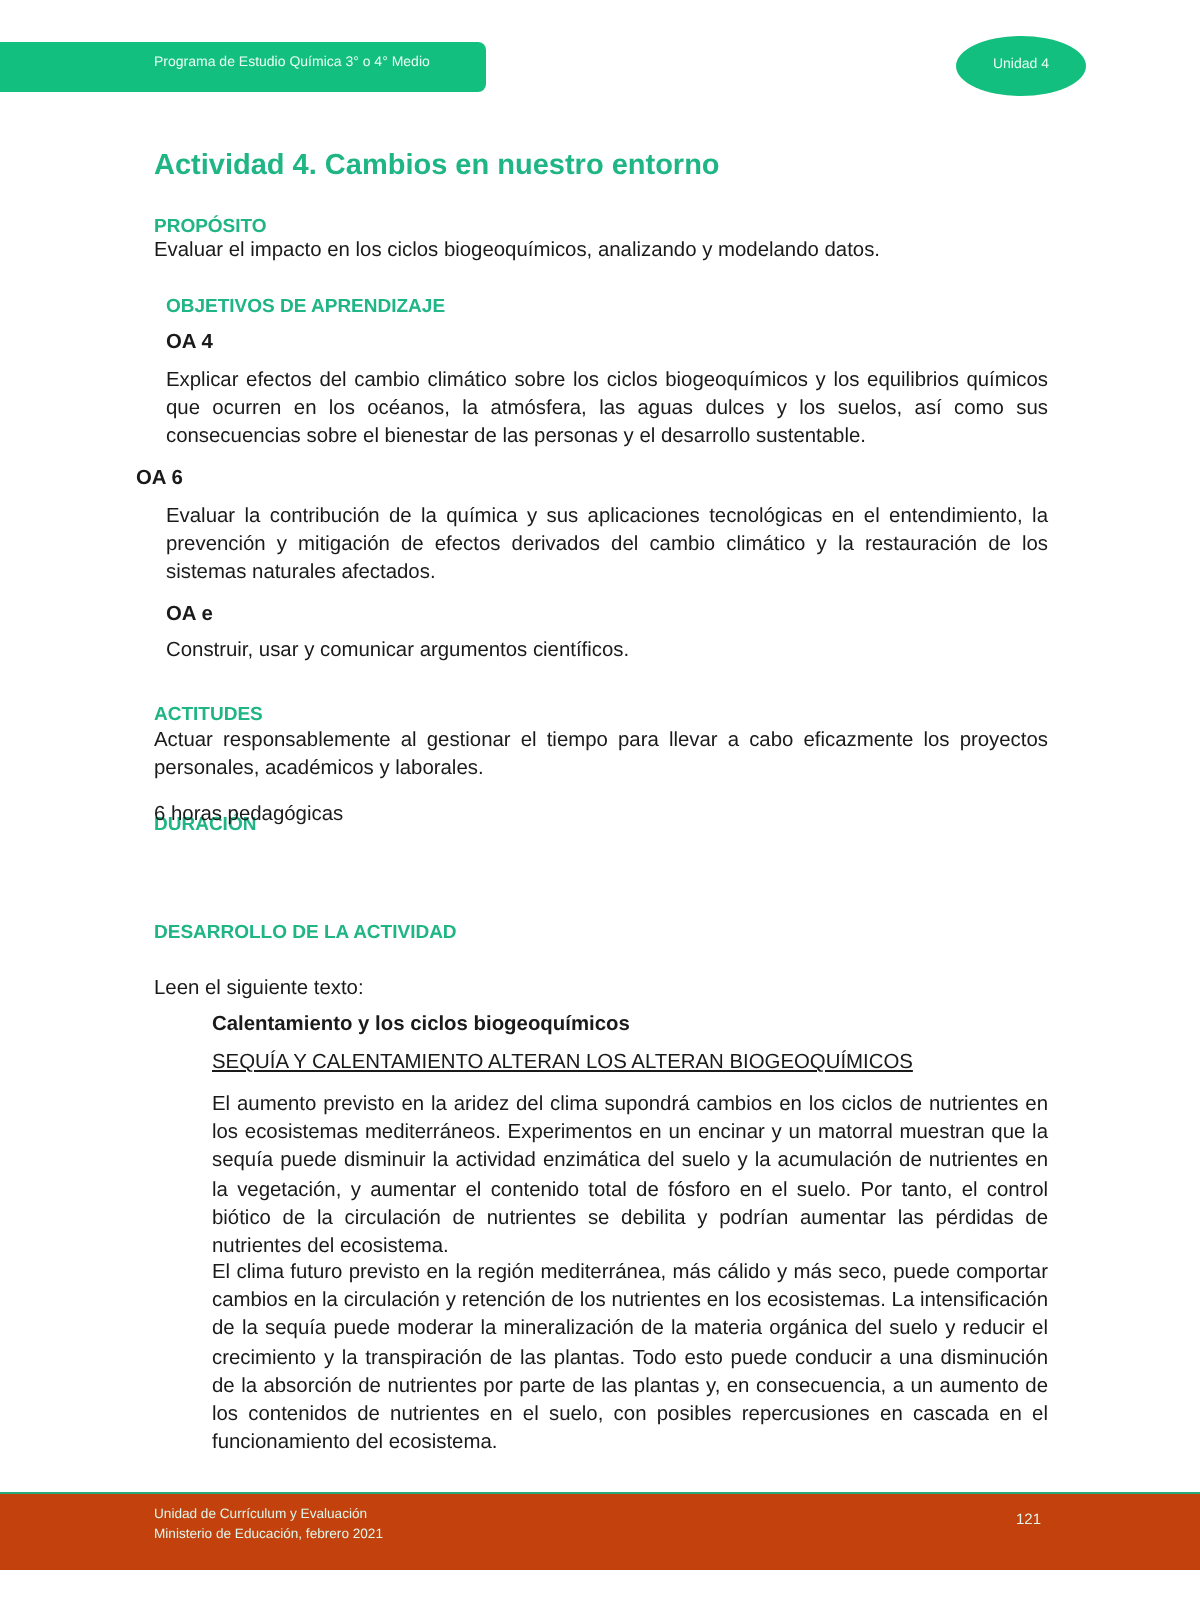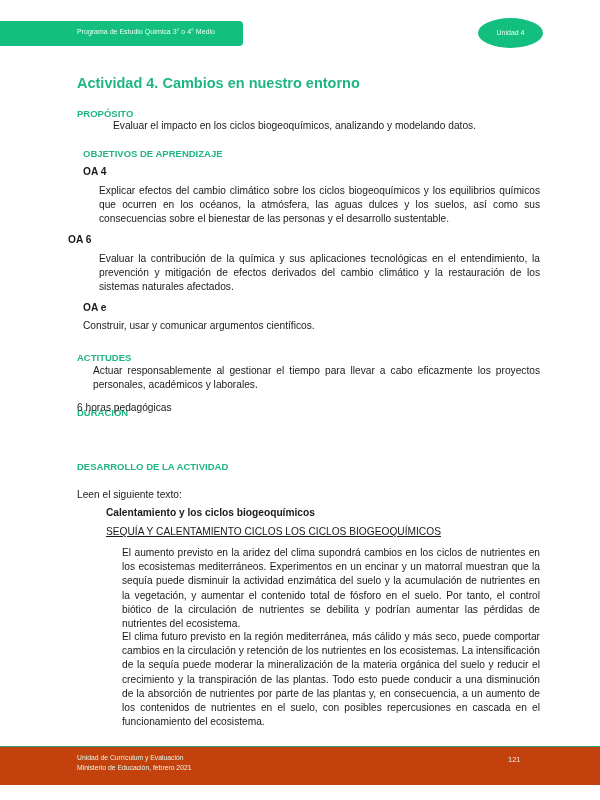--- a/index.html
+++ b/index.html
@@ -66,21 +66,20 @@
     .body-text {
       position: absolute;
       font-size: 10.2px;
       line-height: 14.2px;
       color: #1a1a1a;
       margin: 0;
     }
     .justify {
       text-align: justify;
       text-align-last: left;
-      margin-left: 16px;
     }
     .oa-label {
       position: absolute;
       font-size: 10.2px;
       font-weight: bold;
       color: #1a1a1a;
       margin: 0;
     }
     .reading-title {
       position: absolute;
@@ -125,21 +124,21 @@
 <body>
 
 <div class="header-bar">
   <span class="program-title">Programa de Estudio Química 3° o 4° Medio</span>
 </div>
 <div class="unit-pill">Unidad 4</div>
 
 <h1 class="activity-title">Actividad 4. Cambios en nuestro entorno</h1>
 
 <h2 class="sec-heading" style="left:77px; top:108px;">PROPÓSITO</h2>
-<p class="body-text" style="left:77px; top:119px; width:460px; white-space:nowrap;margin-left:36px;">Evaluar el impacto en los ciclos biogeoquímicos, analizando y modelando datos.</p>
+<p class="body-text" style="left:77px; top:119px; width:460px; white-space:nowrap;">Evaluar el impacto en los ciclos biogeoquímicos, analizando y modelando datos.</p>
 
 <h2 class="sec-heading" style="left:83px; top:148px;">OBJETIVOS DE APRENDIZAJE</h2>
 
 <p class="oa-label" style="left:83px; top:166px;text-align:center;">OA 4</p>
 <p class="body-text justify" style="left:83px; top:184px; width:441px;">Explicar efectos del cambio climático sobre los ciclos biogeoquímicos y los equilibrios químicos que ocurren en los océanos, la atmósfera, las aguas dulces y los suelos, así como sus consecuencias sobre el bienestar de las personas y el desarrollo sustentable.</p>
 
 <p class="oa-label" style="left:68px; top:234px;">OA 6</p>
 <p class="body-text justify" style="left:83px; top:252px; width:441px;">Evaluar la contribución de la química y sus aplicaciones tecnológicas en el entendimiento, la prevención y mitigación de efectos derivados del cambio climático y la restauración de los sistemas naturales afectados.</p>
 
 <p class="oa-label" style="left:83px; top:302px;">OA e</p>
@@ -148,21 +147,21 @@
 <h2 class="sec-heading" style="left:77px; top:352px;">ACTITUDES</h2>
 <p class="body-text justify" style="left:77px; top:364px; width:447px;">Actuar responsablemente al gestionar el tiempo para llevar a cabo eficazmente los proyectos personales, académicos y laborales.</p>
 
 <h2 class="sec-heading" style="left:77px; top:407px;">DURACIÓN</h2>
 <p class="body-text" style="left:77px; top:401px;text-align:center;">6 horas pedagógicas</p>
 
 <h2 class="sec-heading" style="left:77px; top:461px;">DESARROLLO DE LA ACTIVIDAD</h2>
 <p class="body-text" style="left:77px; top:488px;">Leen el siguiente texto:</p>
 
 <p class="reading-title" style="left:106px; top:507px;">Calentamiento y los ciclos biogeoquímicos</p>
-<p class="reading-subtitle" style="left:106px; top:526px;">SEQUÍA Y CALENTAMIENTO CICLOS LOS CICLOS BIOGEOQUÍMICOS</p>
+<p class="reading-subtitle" style="left:106px; top:526px;">SEQUÍA Y CALENTAMIENTO ALTERAN LOS ALTERAN BIOGEOQUÍMICOS</p>
 
 <p class="body-text justify" style="left:106px; top:546px; width:418px;">El aumento previsto en la aridez del clima supondrá cambios en los ciclos de nutrientes en los ecosistemas mediterráneos. Experimentos en un encinar y un matorral muestran que la sequía puede disminuir la actividad enzimática del suelo y la acumulación de nutrientes en la vegetación, y aumentar el contenido total de fósforo en el suelo. Por tanto, el control biótico de la circulación de nutrientes se debilita y podrían aumentar las pérdidas de nutrientes del ecosistema.</p>
 <p class="body-text justify" style="left:106px; top:630px; width:418px;">El clima futuro previsto en la región mediterránea, más cálido y más seco, puede comportar cambios en la circulación y retención de los nutrientes en los ecosistemas. La intensificación de la sequía puede moderar la mineralización de la materia orgánica del suelo y reducir el crecimiento y la transpiración de las plantas. Todo esto puede conducir a una disminución de la absorción de nutrientes por parte de las plantas y, en consecuencia, a un aumento de los contenidos de nutrientes en el suelo, con posibles repercusiones en cascada en el funcionamiento del ecosistema.</p>
 
 <div class="footer-bar">
   <span class="footer-line" style="top:7px;">Unidad de Currículum y Evaluación</span>
   <span class="footer-line" style="top:17px;">Ministerio de Educación, febrero 2021</span>
   <span class="page-number">121</span>
 </div>
 

